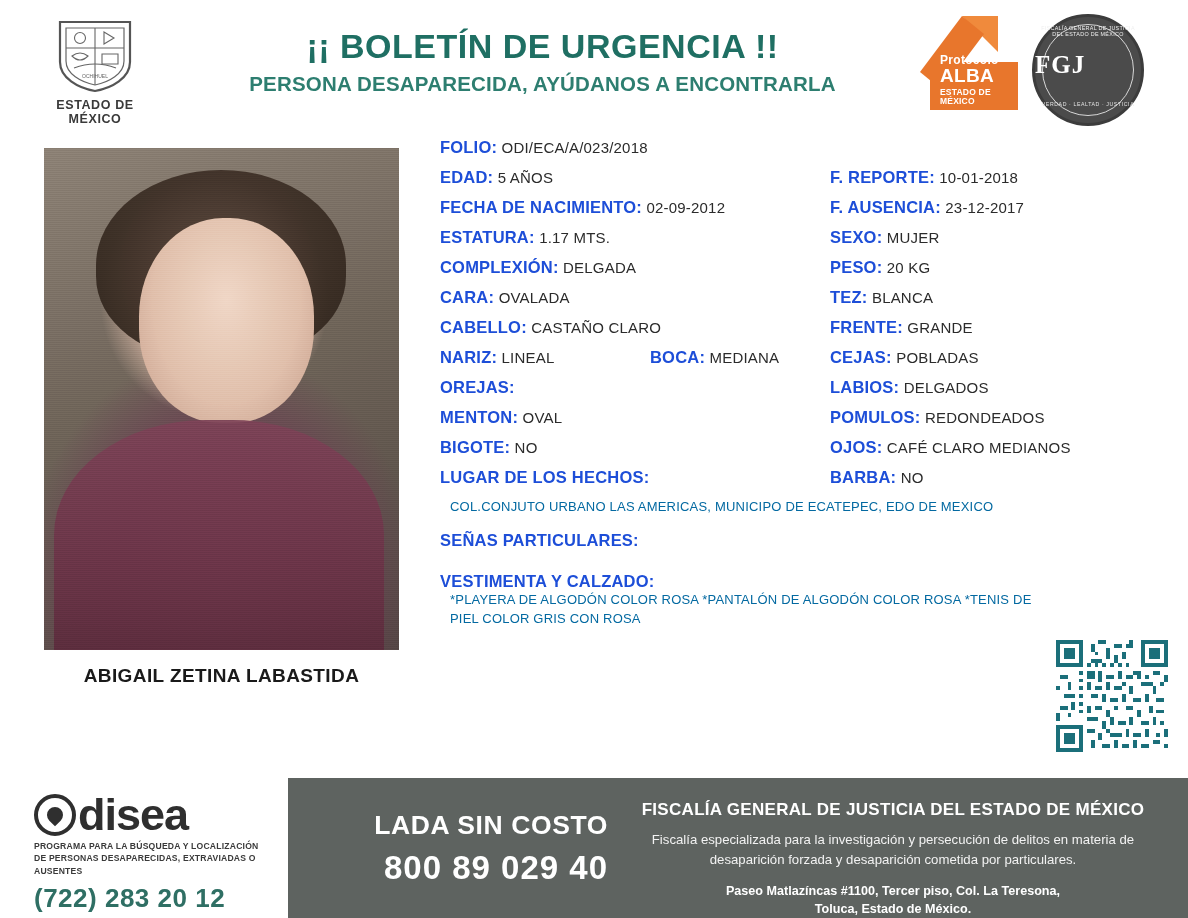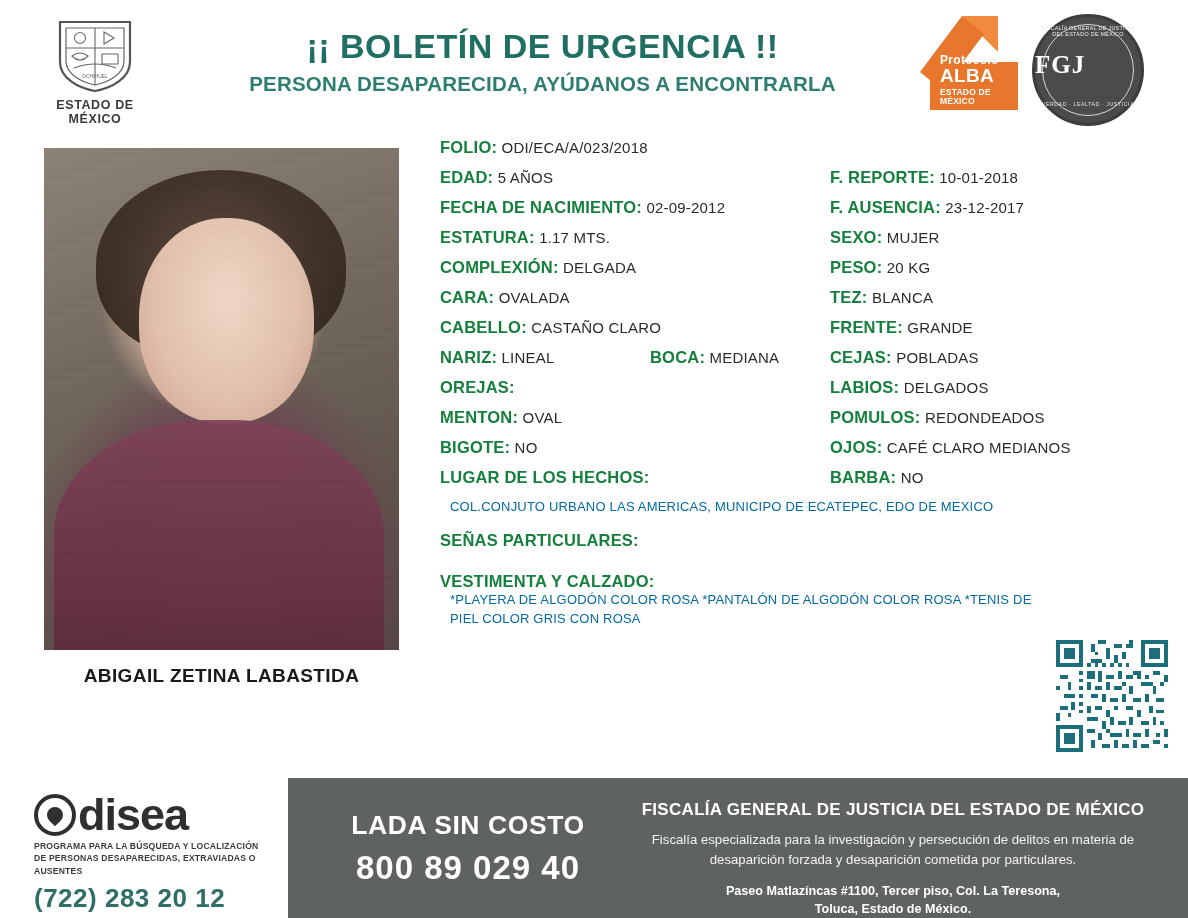--- a/index.html
+++ b/index.html
@@ -196,21 +196,21 @@
   .data {
     position: absolute;
     left: 440px;
     top: 138px;
     width: 720px;
   }
   .row { position: relative; height: 30px; }
   .lbl {
     font-weight: bold;
     font-size: 16.5px;
-    color: #15803d;
+    color: #1d4ed8;
     letter-spacing: .2px;
   }
   .val {
     font-size: 15px;
     color: #2b2b2b;
     letter-spacing: .2px;
   }
   .colL { position: absolute; left: 0; top: 0; white-space: nowrap; }
   .colR { position: absolute; left: 390px; top: 0; white-space: nowrap; }
   .colM { position: absolute; left: 210px; top: 0; white-space: nowrap; }
@@ -298,21 +298,21 @@
     right: 0;
     height: 140px;
     background: #5e6360;
     color: #ffffff;
   }
   .lada {
     position: absolute;
     left: 40px;
     top: 32px;
     width: 280px;
-    text-align: center;
+    text-align: right;
   }
   .lada-l1 {
     font-size: 26.5px;
     font-weight: bold;
     letter-spacing: .6px;
   }
   .lada-l2 {
     font-size: 33px;
     font-weight: bold;
     letter-spacing: 1px;

